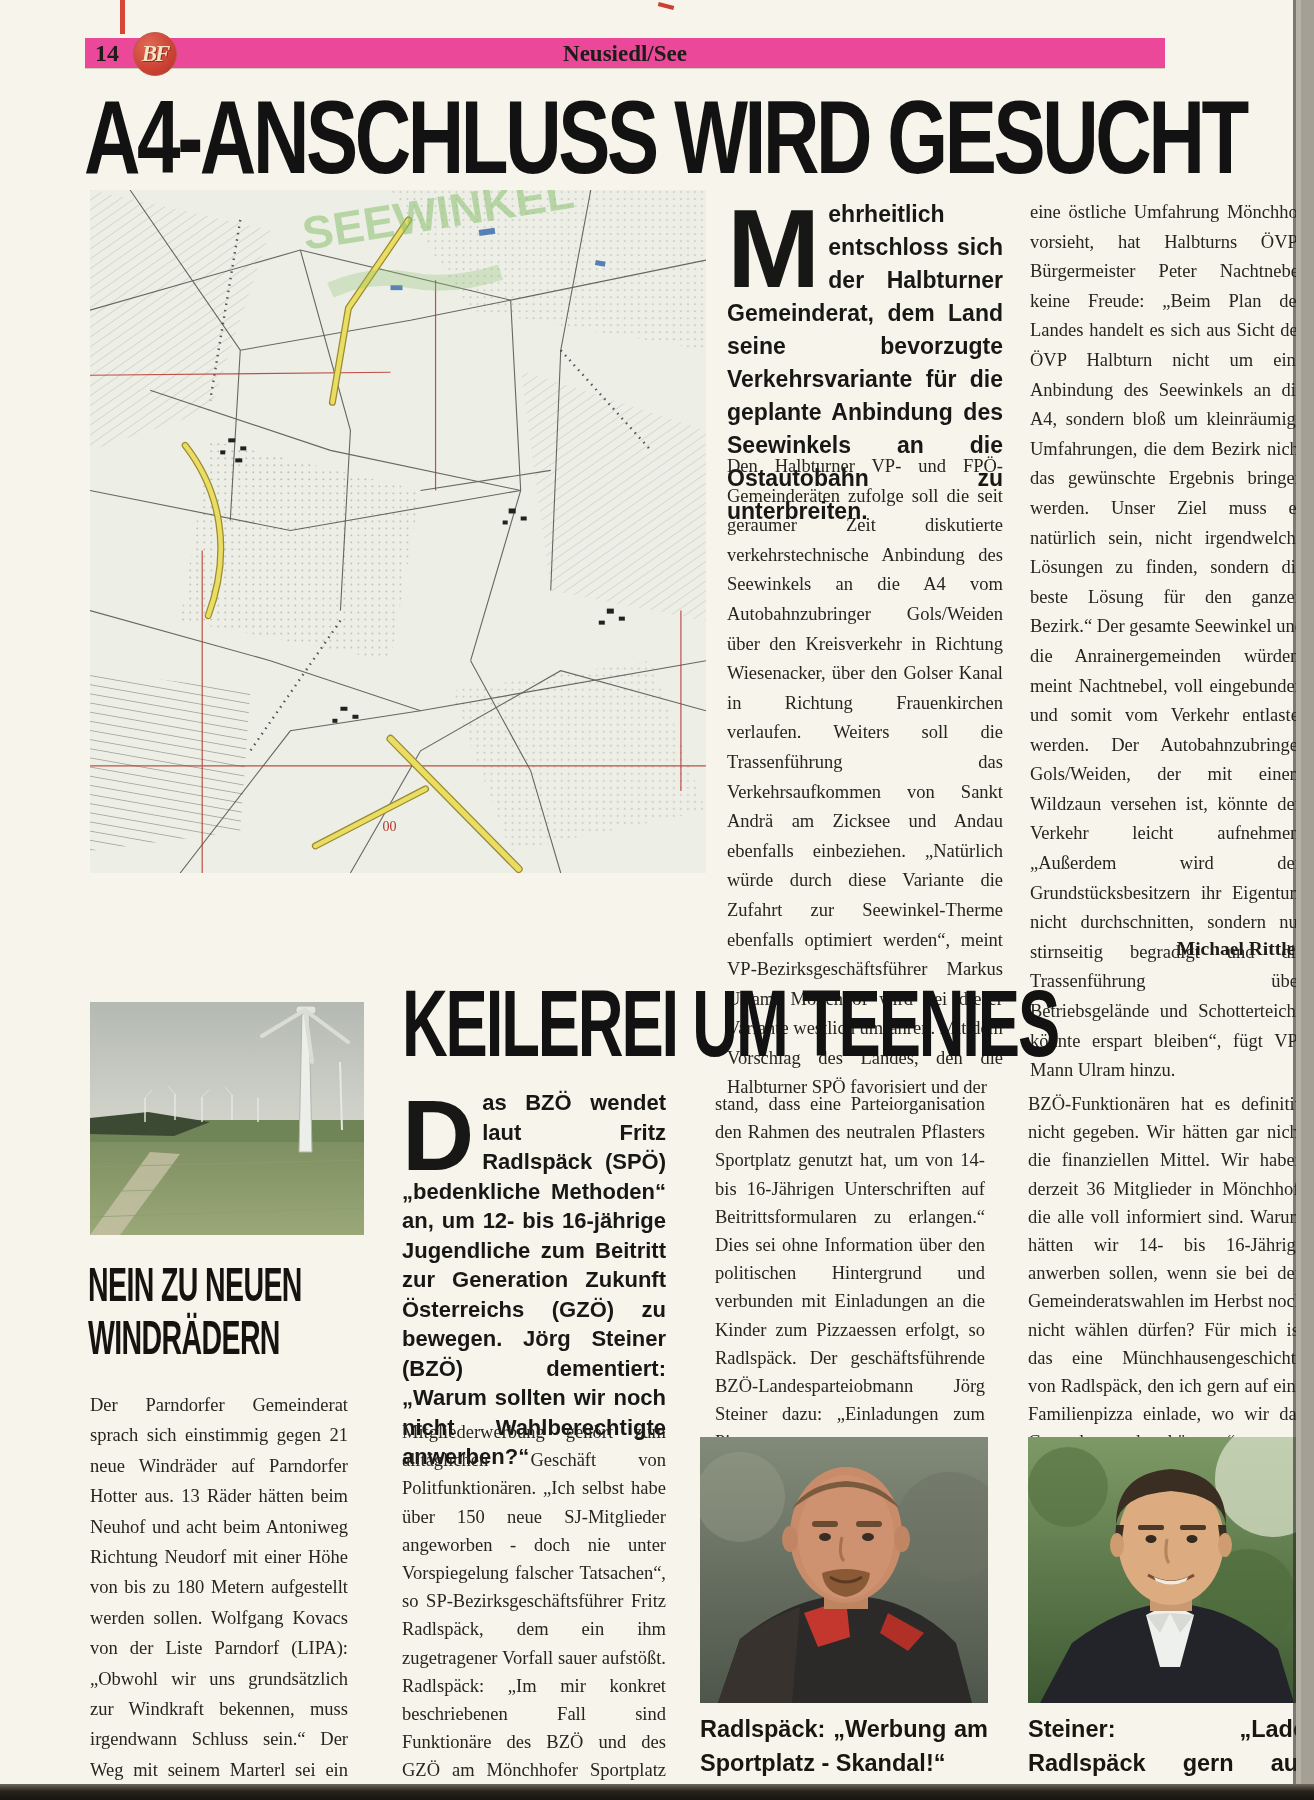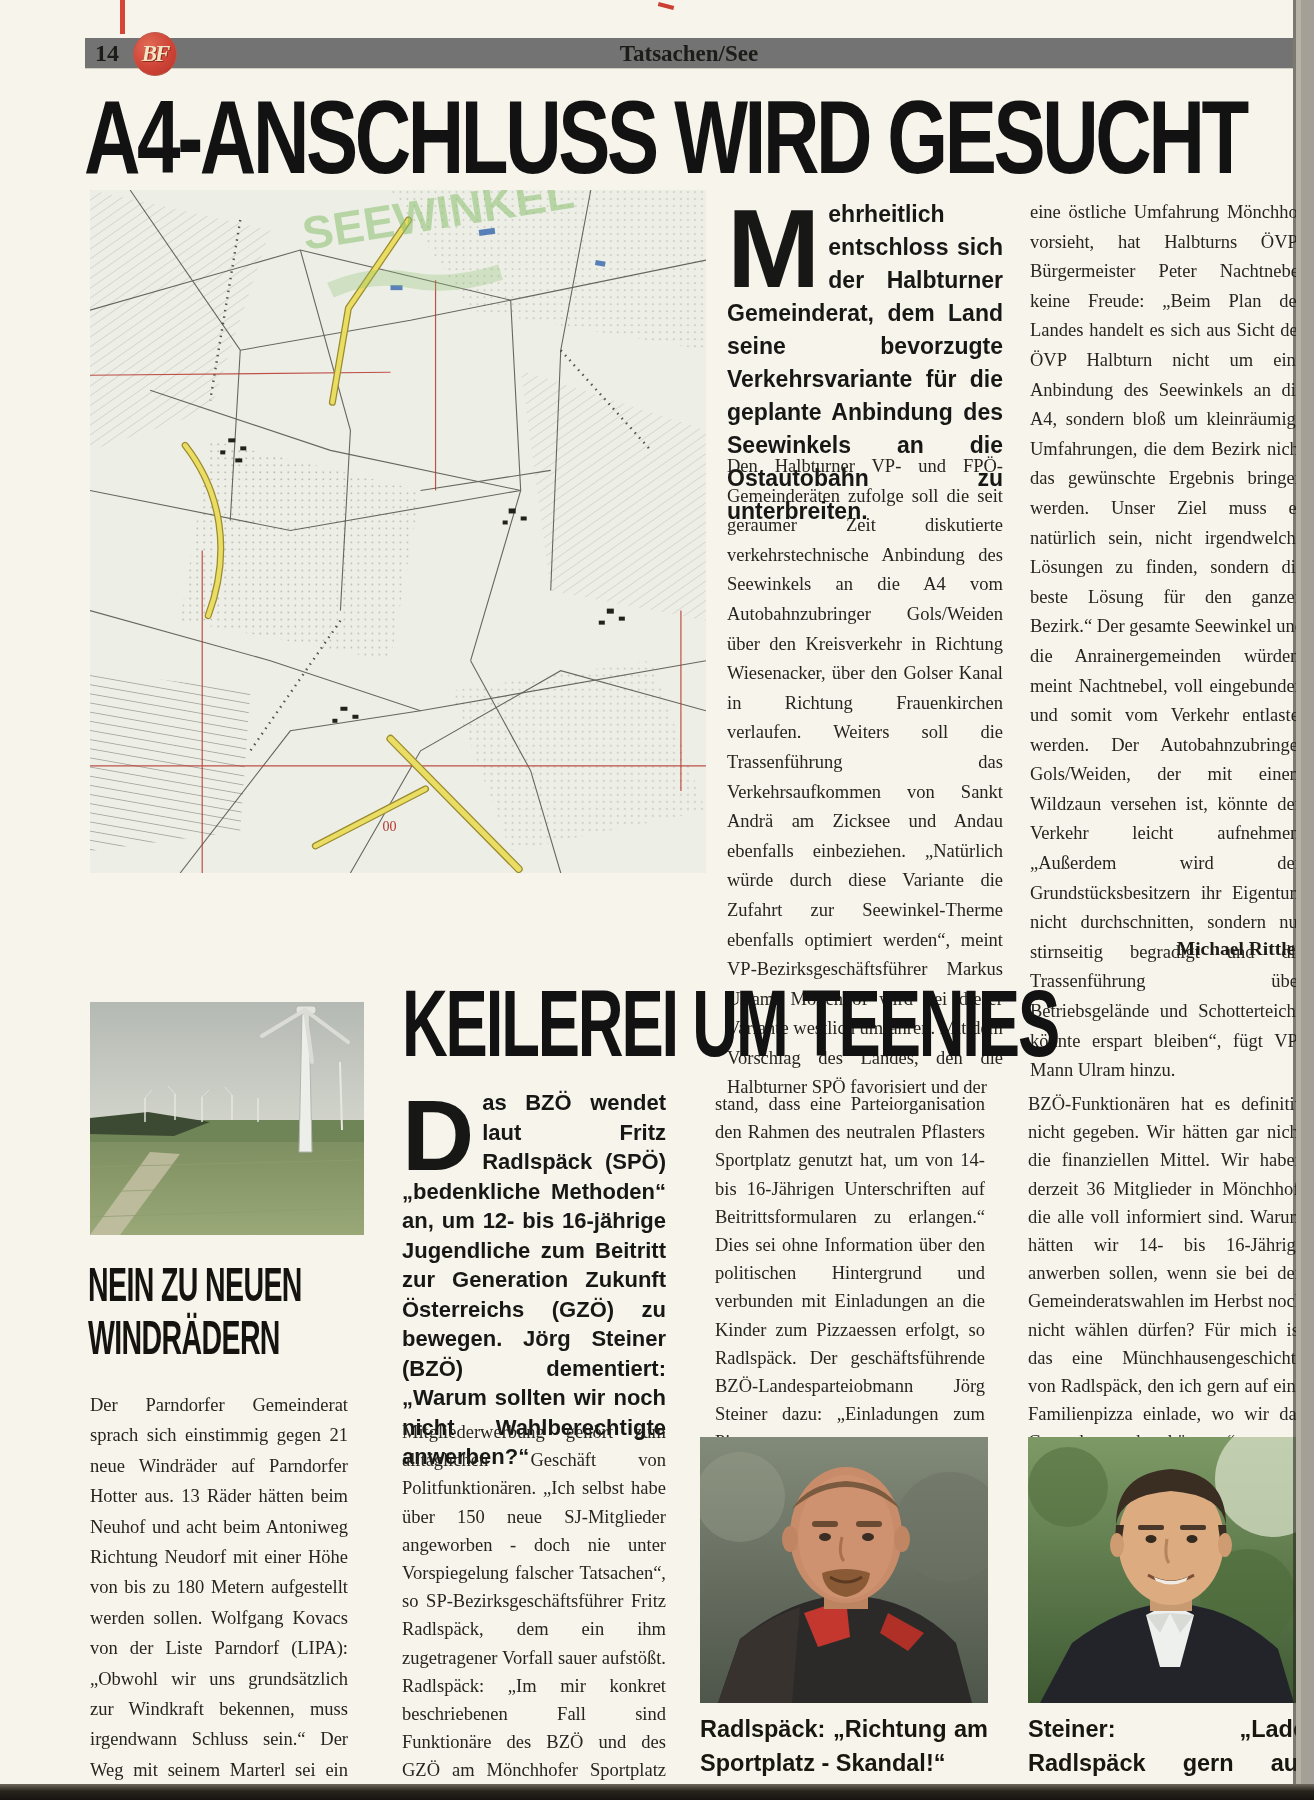--- a/index.html
+++ b/index.html
@@ -10,22 +10,22 @@
     font-family:"Liberation Serif", serif; color:#23231f;
   }
   
   .scan-mark-left { position:absolute; left:120px; top:0; width:5px; height:34px; background:#d64636; }
   .scan-mark-top  { position:absolute; left:658px; top:4px; width:16px; height:4px; background:#cc4033; transform:rotate(14deg); }
   .edge-right { position:absolute; left:1293px; top:0; width:21px; height:1800px;
     background:linear-gradient(to right, rgba(40,38,30,.6) 0 3px, #b6b2a5 3px 8px, #a4a095 8px 21px); z-index:50; }
   .edge-bottom { position:absolute; left:0; top:1784px; width:1314px; height:16px; z-index:51;
     background:linear-gradient(to bottom,#6e675c,#27231c 45%,#171411); }
   
-  .band { position:absolute; left:85px; top:38px; width:1208px; height:31px;
-    background:#737373; border-bottom:1px solid #cfcdbd; }
+  .band { position:absolute; left:85px; top:38px; width:1080px; height:31px;
+    background:#ec4899; border-bottom:1px solid #cfcdbd; }
   .band .pagenum { position:absolute; left:10px; top:2px; font-weight:bold; font-size:24px; color:#1c1c18; }
   .band .section { position:absolute; left:0; right:0; top:3px; text-align:center; font-weight:bold; font-size:23px; color:#1c1c18; }
   .logo { position:absolute; left:48px; top:-6px; width:44px; height:44px; border-radius:50%;
     background:radial-gradient(circle at 35% 30%, #e06a55, #cf4437 55%, #b23328);
     border:1px solid #b8584a; display:flex; align-items:center; justify-content:center;
     color:#f2e5c4; font-weight:bold; font-style:italic; font-size:23px; letter-spacing:-2px;
     text-shadow:1px 1px 0 #8e2a20; }
   
   .h-big { position:absolute; white-space:nowrap; font-family:"Liberation Sans", sans-serif;
     font-weight:bold; color:#121212; transform-origin:left top; }
@@ -58,21 +58,21 @@
 <body>
 
 <div class="page">
 
   <div class="scan-mark-left"></div>
   <div class="scan-mark-top"></div>
 
   <div class="band">
     <div class="pagenum">14</div>
     <div class="logo">BF</div>
-    <div class="section">Tatsachen/See</div>
+    <div class="section">Neusiedl/See</div>
   </div>
 
   <div class="h-big h-a4">A4-ANSCHLUSS WIRD GESUCHT</div>
 
   <div class="fig" style="left:90px; top:190px; width:616px; height:683px;">
     <svg width="616" height="683" viewBox="0 0 615 682">
       <defs>
         <pattern id="mstip" width="7" height="7" patternUnits="userSpaceOnUse">
             <circle cx="2" cy="2" r="0.9" fill="#4a473f"></circle>
           </pattern>
@@ -250,21 +250,21 @@
       <ellipse cx="202" cy="102" rx="8" ry="13" fill="#c08663"></ellipse>
       <rect x="112" y="84" width="26" height="6" rx="3" fill="#6b4a32"></rect>
       <rect x="156" y="84" width="26" height="6" rx="3" fill="#6b4a32"></rect>
       <ellipse cx="125" cy="100" rx="6" ry="4" fill="#3a2e24"></ellipse>
       <ellipse cx="168" cy="100" rx="6" ry="4" fill="#3a2e24"></ellipse>
       <path d="M142 100 Q138 118 144 124" stroke="#a97050" stroke-width="3" fill="none"></path>
       <path d="M122 136 Q146 128 170 136 Q168 156 146 160 Q124 156 122 136" fill="#8a5a36"></path>
       <path d="M130 140 Q146 150 162 140" stroke="#5c3a22" stroke-width="3" fill="none"></path>
     </svg>
   </div>
-  <div class="caption" style="left:700px; top:1712px; width:288px;">Radlspäck: „Richtung am Sportplatz - Skandal!“</div>
+  <div class="caption" style="left:700px; top:1712px; width:288px;">Radlspäck: „Werbung am Sportplatz - Skandal!“</div>
 
   <div class="fig" style="left:1028px; top:1437px; width:280px; height:266px;">
     <svg width="280" height="266" viewBox="0 0 280 266">
       <defs>
         <linearGradient id="bgS" x1="0" y1="0" x2="0" y2="1">
           <stop offset="0" stop-color="#7d9a66"></stop>
             <stop offset="1" stop-color="#3f5a33"></stop>
         </linearGradient>
       </defs>
       <rect width="280" height="266" fill="url(#bgS)"></rect>

